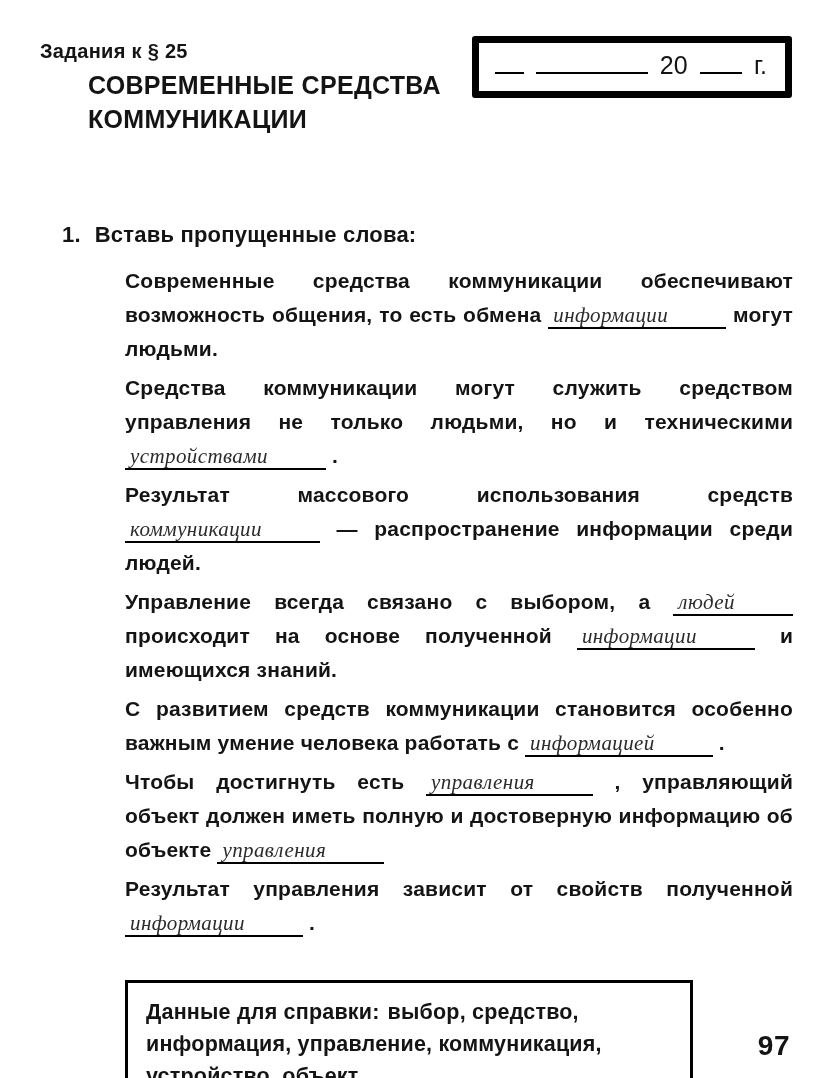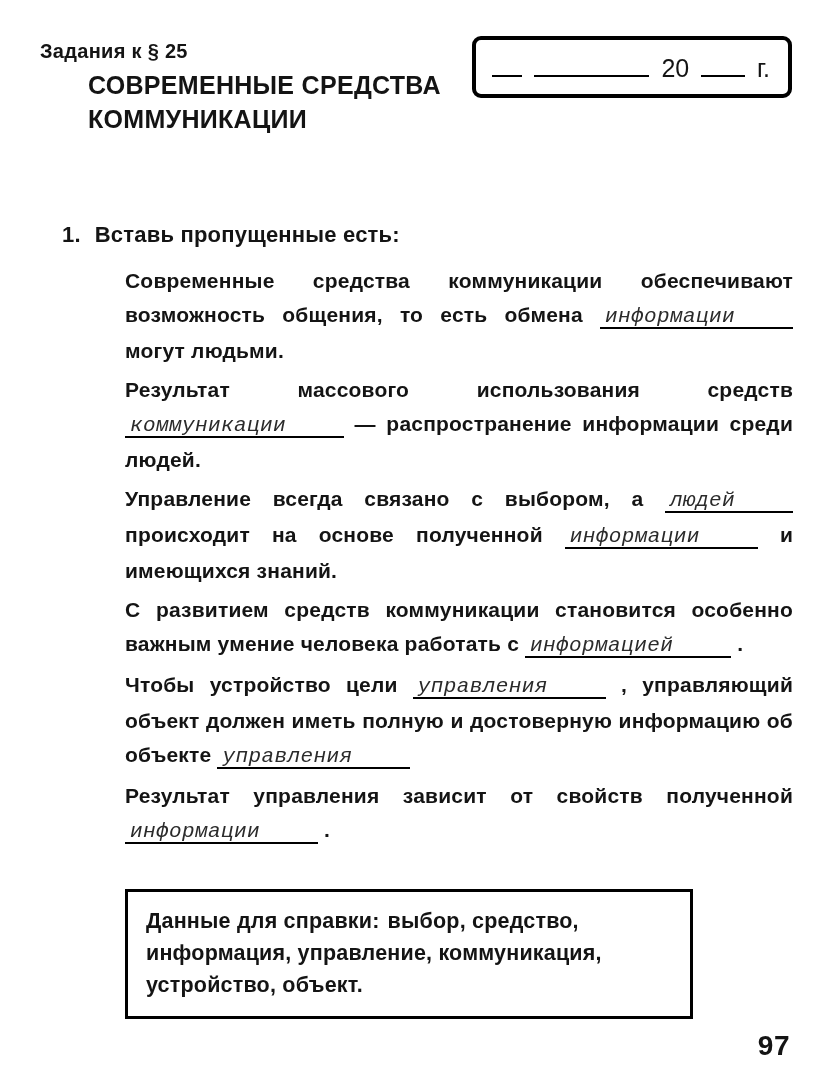--- a/index.html
+++ b/index.html
@@ -10,21 +10,21 @@
     position:relative;overflow:hidden;
   }
   .page{box-sizing:border-box;height:100%;padding:34px 44px 0 40px;position:relative;}
 
   
   .top-row{display:flex;justify-content:space-between;align-items:flex-start;}
   .header{font-weight:bold;letter-spacing:.3px;}
   .header .subtitle{font-size:20px;line-height:34px;}
   .header .title{font-size:25px;line-height:34px;margin-left:48px;}
   .date-box{
-    border:4px solid #000000;border-radius:9px;
+    border:7px solid #000000;border-radius:3px;
     width:320px;height:62px;box-sizing:border-box;
     display:flex;align-items:flex-end;gap:12px;
     padding:0 18px 13px 16px;margin-top:2px;
   }
   .dline{border-bottom:2.5px solid #000;height:2px;display:inline-block;margin-bottom:4px;}
   .dline.short{width:30px;}
   .dline.long{width:116px;}
   .dline.mid{width:44px;}
   .dtext{font-size:25px;line-height:25px;}
 
@@ -36,21 +36,21 @@
   .para{
     font-size:21px;line-height:34px;font-weight:600;
     text-align:justify;letter-spacing:.2px;margin-bottom:5px;
   }
   .blank{
     border-bottom:2.2px solid #000;
     padding:0 58px 1px 5px;
     white-space:nowrap;
   }
   .answer{
-    font-family:Liberation Mono, monospace;
+    font-family:Liberation Serif, serif;
     font-style:italic;font-weight:400;
     font-size:21px;color:#2b2b2b;letter-spacing:.4px;
   }
 
   
   .ref-box{
     margin:40px 0 0 85px;width:568px;box-sizing:border-box;
     border:3px solid #000;
     padding:13px 22px 15px 18px;
     font-size:21.5px;line-height:32px;font-weight:600;letter-spacing:.2px;
@@ -76,29 +76,30 @@
     <div class="date-box">
       <span class="dline short"></span>
       <span class="dline long"></span>
       <span class="dtext">20</span>
       <span class="dline mid"></span>
       <span class="dtext">г.</span>
     </div>
   </div>
 
   <div class="exercise-head">
-    <span class="ex-num">1.</span><span class="ex-prompt">Вставь пропущенные есть:</span>
+    <span class="ex-num">1.</span><span class="ex-prompt">Вставь пропущенные слова:</span>
   </div>
 
   <div class="paras" id="paragraphs">
       <div class="para"><span class="ptext">Современные средства коммуникации обеспечивают возможность общения, то есть обмена </span><span class="blank"><span class="answer">информации</span></span><span class="ptext"> могут людьми.</span></div>
+      <div class="para"><span class="ptext">Средства коммуникации могут служить средством управления не только людьми, но и техническими </span><span class="blank"><span class="answer">устройствами</span></span><span class="ptext"> .</span></div>
       <div class="para"><span class="ptext">Результат массового использования средств </span><span class="blank"><span class="answer">коммуникации</span></span><span class="ptext"> — распространение информации среди людей.</span></div>
       <div class="para"><span class="ptext">Управление всегда связано с выбором, а </span><span class="blank"><span class="answer">людей</span></span><span class="ptext"> происходит на основе полученной </span><span class="blank"><span class="answer">информации</span></span><span class="ptext"> и имеющихся знаний.</span></div>
       <div class="para"><span class="ptext">С развитием средств коммуникации становится особенно важным умение человека работать с </span><span class="blank"><span class="answer">информацией</span></span><span class="ptext"> .</span></div>
-      <div class="para"><span class="ptext">Чтобы устройство цели </span><span class="blank"><span class="answer">управления</span></span><span class="ptext"> , управляющий объект должен иметь полную и достоверную информацию об объекте </span><span class="blank"><span class="answer">управления</span></span></div>
+      <div class="para"><span class="ptext">Чтобы достигнуть есть </span><span class="blank"><span class="answer">управления</span></span><span class="ptext"> , управляющий объект должен иметь полную и достоверную информацию об объекте </span><span class="blank"><span class="answer">управления</span></span></div>
       <div class="para"><span class="ptext">Результат управления зависит от свойств полученной </span><span class="blank"><span class="answer">информации</span></span><span class="ptext"> .</span></div>
     </div>
 
   <div class="ref-box">
     <span class="ref-label">Данные для справки:</span><span class="ref-text">выбор, средство, информация, управление, коммуникация, устройство, объект.</span>
   </div>
 
   <div class="page-number">97</div>
 
 </div>

